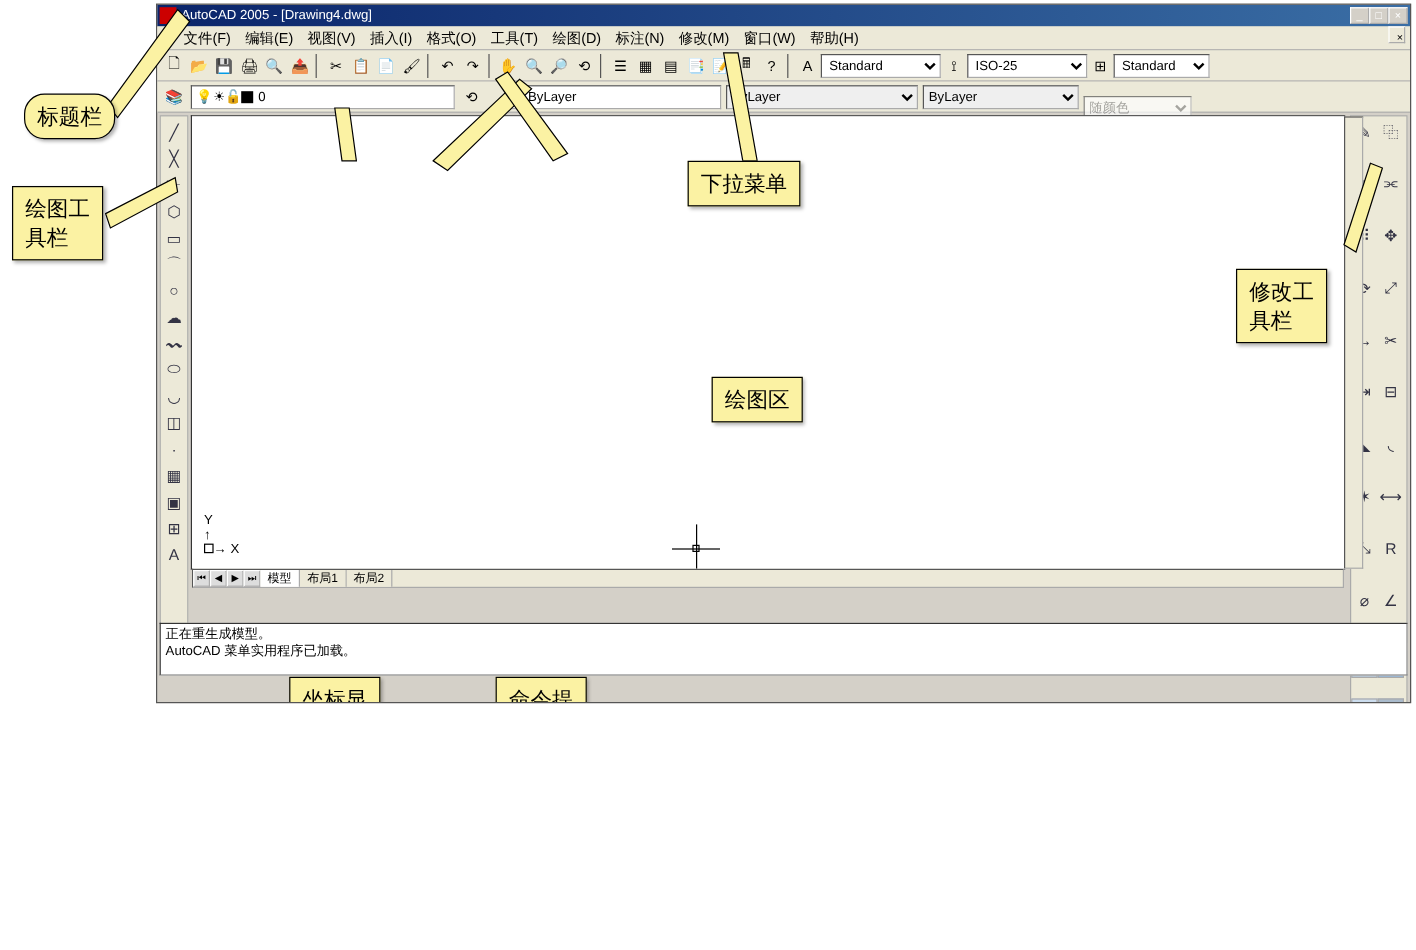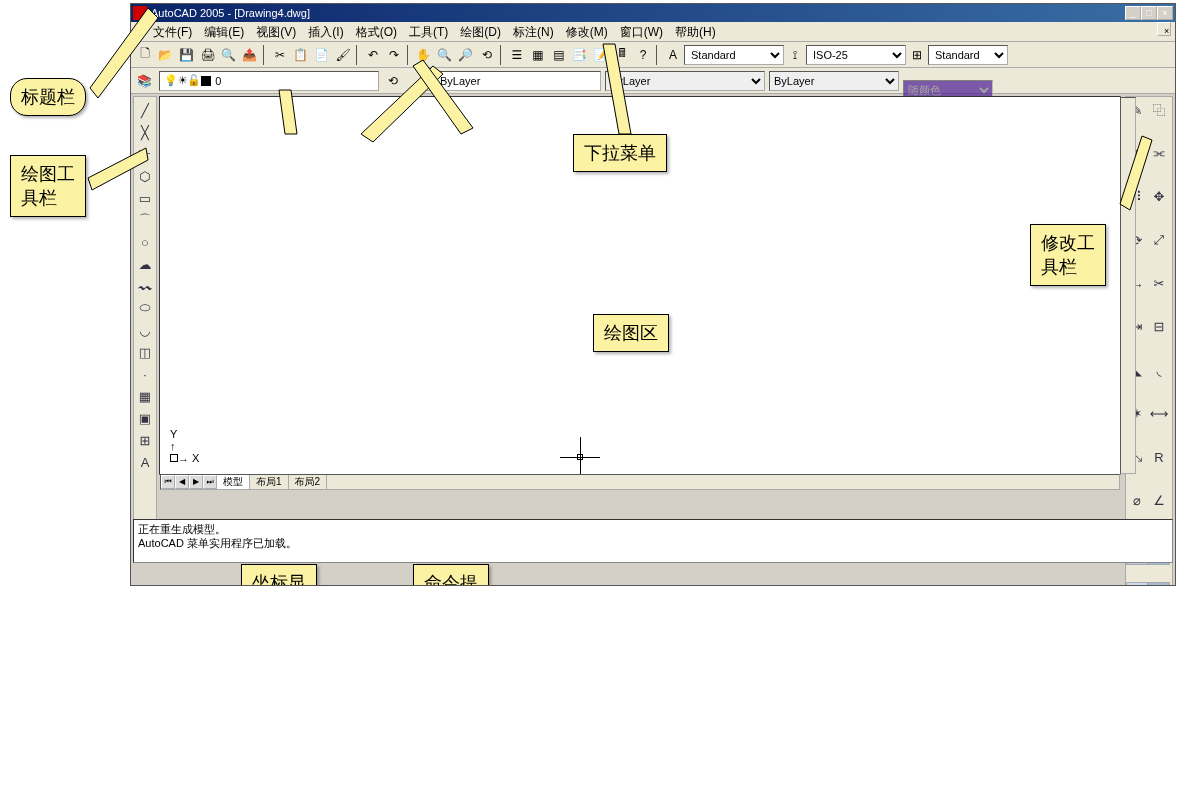--- a/index.html
+++ b/index.html
@@ -23,21 +23,21 @@
 .toolbar-row { height: 26px; background: #ece9d8; border-bottom: 1px solid #aaa; display: flex; align-items: center; padding: 2px 4px; gap: 1px; }
 .tbtn { width: 20px; height: 20px; border: 1px solid transparent; display: inline-flex; align-items: center; justify-content: center; cursor: pointer; font-size: 12px; }
 .tsep { width: 4px; height: 20px; border-left: 1px inset #aaa; margin: 0 2px; }
 .combo { height: 20px; font-size: 11px; border: 1px inset #aaa; background: #fff; padding: 0 2px; }
 
 
 .prop-row { height: 26px; background: #ece9d8; border-bottom: 1px solid #aaa; display: flex; align-items: center; padding: 2px 4px; gap: 4px; }
 .prop-row .layersel { display: flex; align-items: center; background: #fff; border: 1px inset #aaa; height: 20px; padding: 0 4px; font-size: 11px; }
 .prop-row select { height: 20px; font-size: 11px; border: 1px inset #aaa; }
 .prop-row .swatch { width: 10px; height: 10px; background: #000; display: inline-block; margin-right: 4px; }
-.prop-row select.disabled { background: #4c1d95; color: #888; margin-top: 18px; }
+.prop-row select.disabled { background: #ffffff; color: #888; margin-top: 18px; }
 
 
 .vtoolbar { position: absolute; width: 24px; background: #ece9d8; border: 1px solid #aaa; display: flex; flex-direction: column; gap: 0; padding: 2px 0; }
 .vtoolbar.left  { left:  2px; top: 92px; height: 440px; }
 .vtoolbar.right { right: 2px; top: 92px; height: 440px; width: 48px; flex-wrap: wrap; flex-direction: row; }
 .vtbtn { width: 22px; height: 22px; display: flex; align-items: center; justify-content: center; cursor: pointer; font-size: 13px; color: #334; }
 .palette { position: absolute; right: 2px; top: 538px; width: 48px; height: 120px; background: #ece9d8; border: 1px solid #aaa; display: flex; flex-wrap: wrap; }
 .palette .p { width: 22px; height: 22px; border: 1px solid #aaa; }
 
 
@@ -71,21 +71,21 @@
 .statusbar .tray { width: 18px; height: 16px; border: 1px inset #aaa; margin-right: 2px; }
 
 
 .callout { position: absolute; background: #fbf2a3; border: 1px solid #000; padding: 6px 10px; font-size: 18px; line-height: 24px; box-shadow: 2px 2px 3px rgba(0,0,0,0.3); z-index: 50; }
 svg.pointer { position: absolute; z-index: 49; overflow: visible; }
 svg.pointer polygon { fill: #fbf2a3; stroke: #000; stroke-width: 1; }
 </style>
 </head>
 <body>
 
-<div class="callout" style="left:10px; top:78px;border-radius:17px;">标题栏</div>
+<div class="callout" style="left:20px; top:78px;border-radius:17px;">标题栏</div>
 <svg class="pointer" style="left:90px; top:36px;">
     <polygon points="0,52 58,-28 68,-18 8,62"></polygon>
   </svg>
 
 <div class="callout" style="left:10px; top:155px; white-space:pre;">绘图工
 具栏</div>
 <svg class="pointer" style="left:88px; top:178px;">
     <polygon points="0,0 58,-30 60,-18 4,12"></polygon>
   </svg>
 

